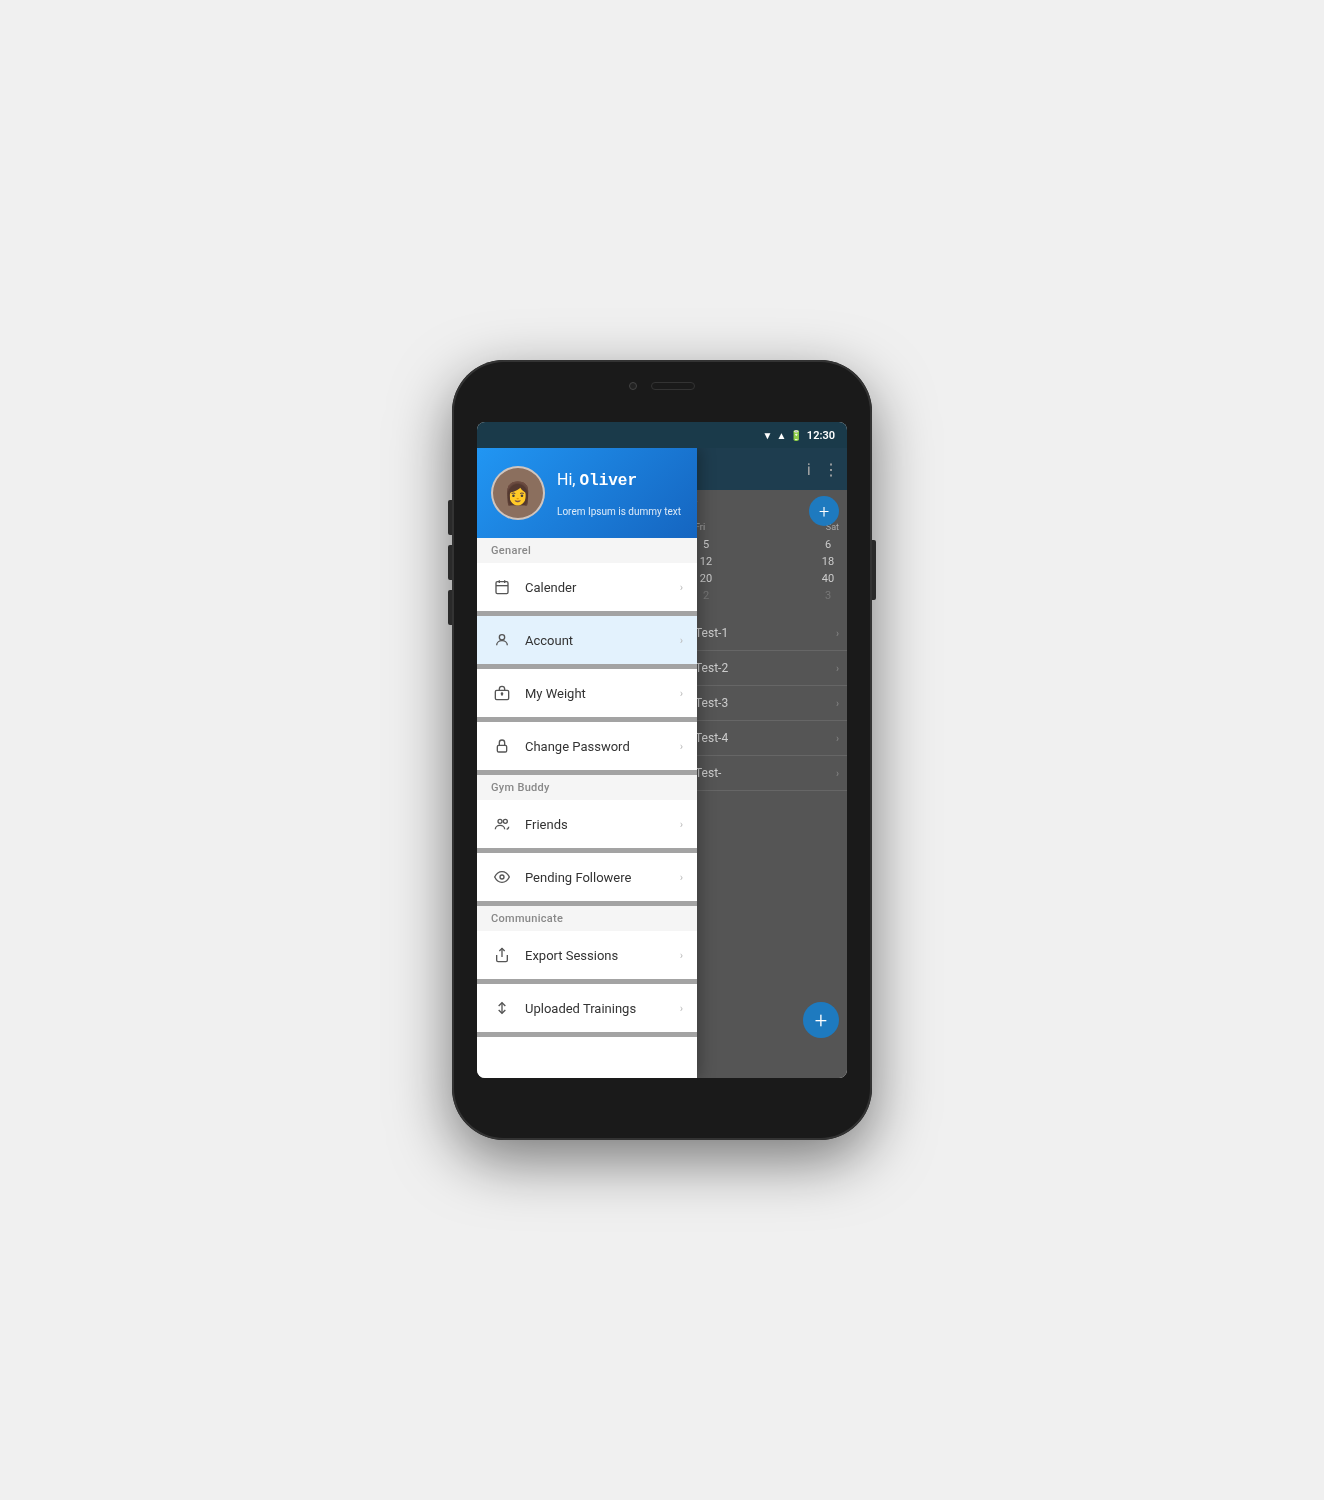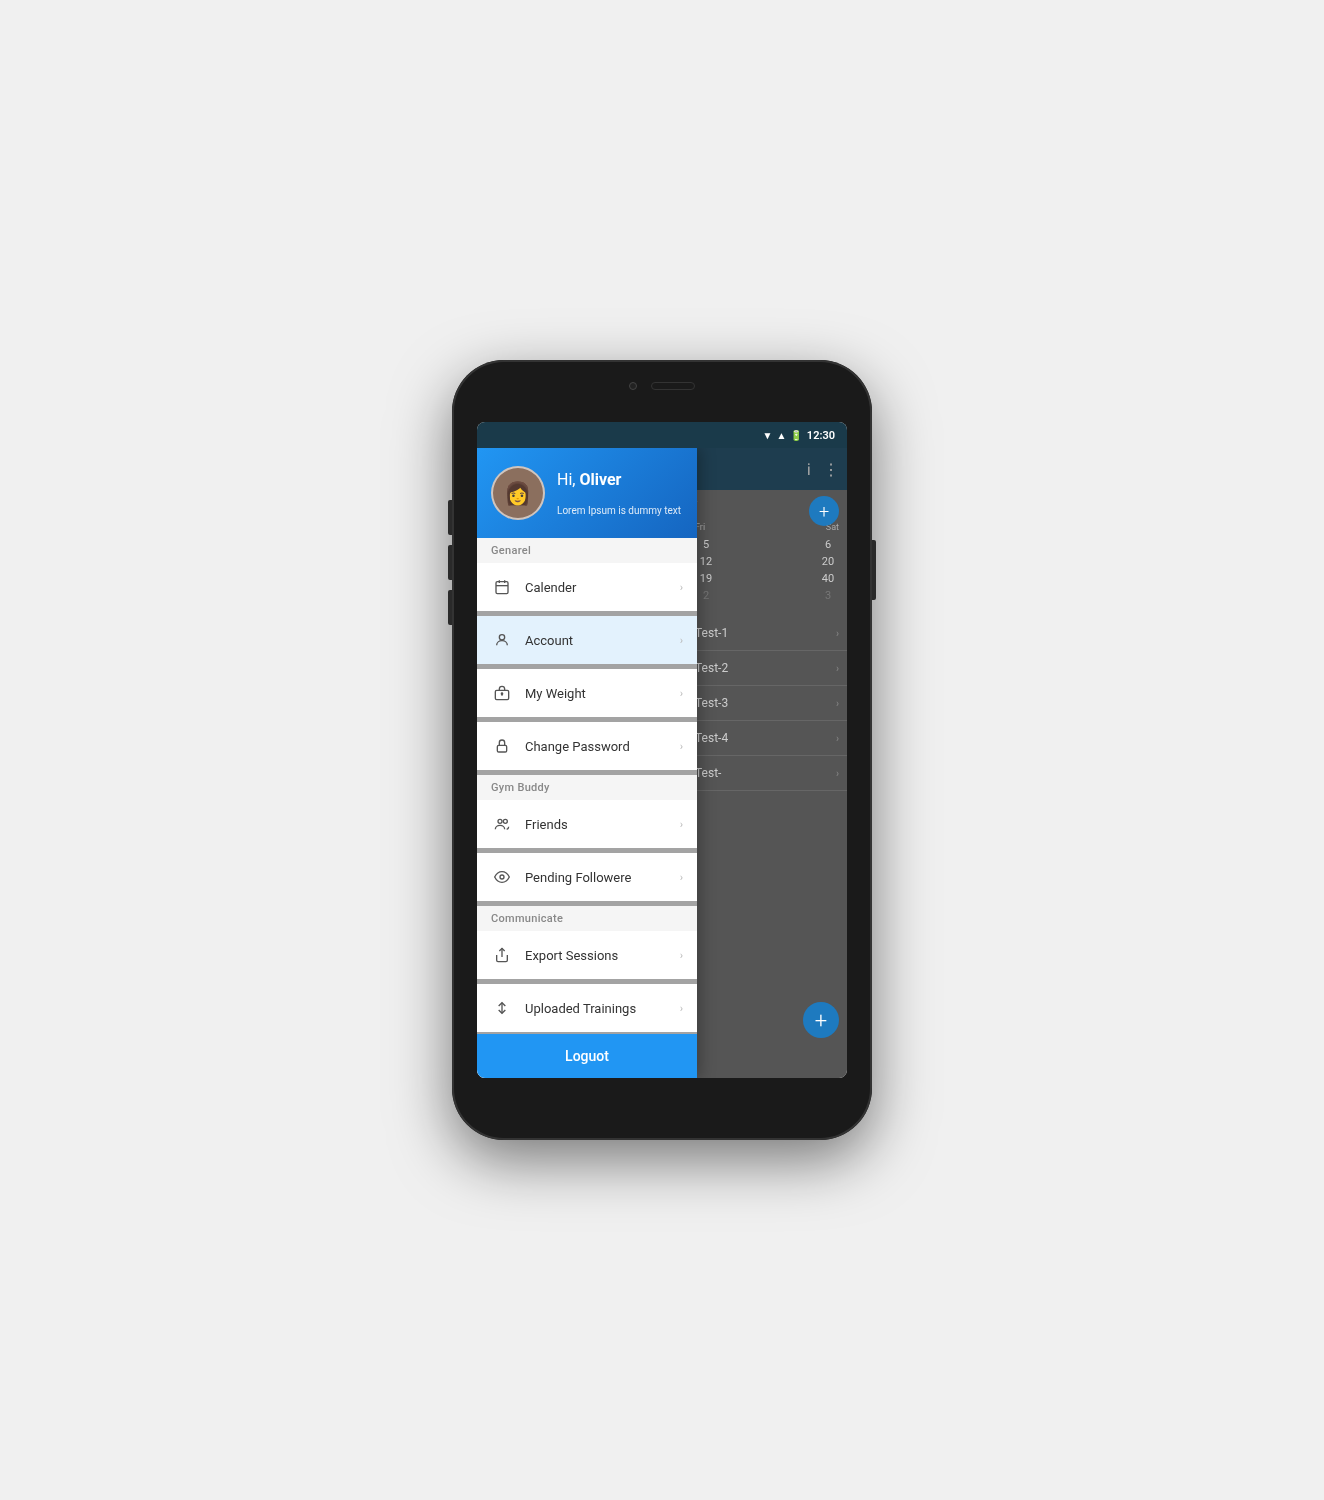--- a/index.html
+++ b/index.html
@@ -255,20 +255,21 @@
 
     .drawer-user-info {
       color: white;
     }
     .drawer-greeting {
       font-size: 16px;
       font-weight: 400;
     }
     .drawer-greeting strong {
       font-weight: 700;
+      font-family: Liberation Mono, monospace;
     }
     .drawer-subtitle {
       font-size: 10px;
       opacity: 0.85;
       margin-top: 16px;
     }
 
     
     .drawer-menu {
       flex: 1;
@@ -399,24 +400,24 @@
           <div class="cal-header">
             <span>Fri</span>
             <span>Sat</span>
           </div>
           <div class="cal-row">
             <span class="cal-cell">5</span>
             <span class="cal-cell">6</span>
           </div>
           <div class="cal-row">
             <span class="cal-cell">12</span>
+            <span class="cal-cell">18</span>
+          </div>
+          <div class="cal-row">
             <span class="cal-cell">20</span>
-          </div>
-          <div class="cal-row">
-            <span class="cal-cell">19</span>
             <span class="cal-cell">40</span>
           </div>
           <div class="cal-row">
             <span class="cal-cell dimmed">2</span>
             <span class="cal-cell dimmed">3</span>
           </div>
         </div>
 
         <div class="right-list">
           <div class="right-list-item">
@@ -563,19 +564,18 @@
                   <polyline points="17 9 12 4 7 9"></polyline>
                   <polyline points="7 15 12 20 17 15"></polyline>
                 </svg>
             </div>
             <span class="menu-label">Uploaded Trainings</span>
             <span class="menu-chevron">›</span>
           </div>
 
         </div>
 
-        <div class="drawer-logout">Loguot</div>
 
       </div>
 
     </div>
   </div>
 </div>
 
 </body></html>

